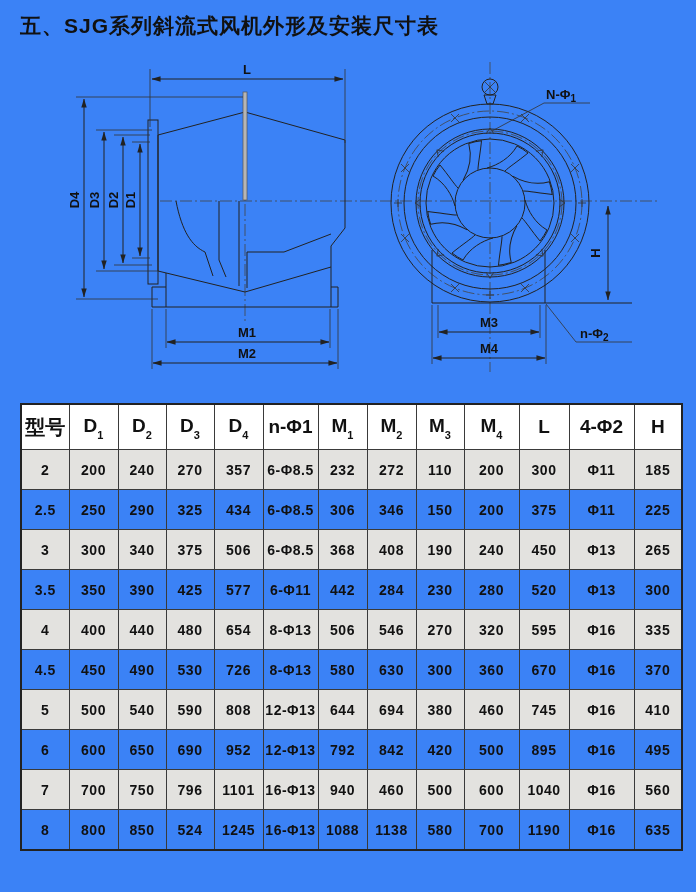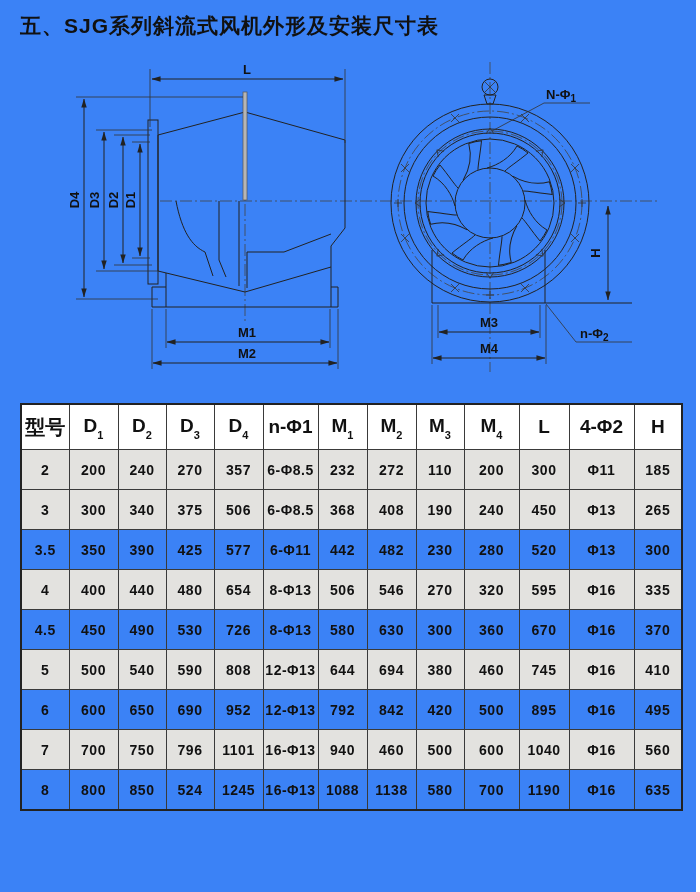--- a/index.html
+++ b/index.html
@@ -244,20 +244,35 @@
           <td>357</td>
           <td>6-Φ8.5</td>
           <td>232</td>
           <td>272</td>
           <td>110</td>
           <td>200</td>
           <td>300</td>
           <td>Φ11</td>
           <td>185</td>
         </tr>
+        <tr>
+          <td>2.5</td>
+          <td>250</td>
+          <td>290</td>
+          <td>325</td>
+          <td>434</td>
+          <td>6-Φ8.5</td>
+          <td>306</td>
+          <td>346</td>
+          <td>150</td>
+          <td>200</td>
+          <td>375</td>
+          <td>Φ11</td>
+          <td>225</td>
+        </tr>
         <tr class="shade">
           <td>3</td>
           <td>300</td>
           <td>340</td>
           <td>375</td>
           <td>506</td>
           <td>6-Φ8.5</td>
           <td>368</td>
           <td>408</td>
           <td>190</td>
@@ -267,21 +282,21 @@
           <td>265</td>
         </tr>
         <tr>
           <td>3.5</td>
           <td>350</td>
           <td>390</td>
           <td>425</td>
           <td>577</td>
           <td>6-Φ11</td>
           <td>442</td>
-          <td>482</td>
+          <td>284</td>
           <td>230</td>
           <td>280</td>
           <td>520</td>
           <td>Φ13</td>
           <td>300</td>
         </tr>
         <tr class="shade">
           <td>4</td>
           <td>400</td>
           <td>440</td>

